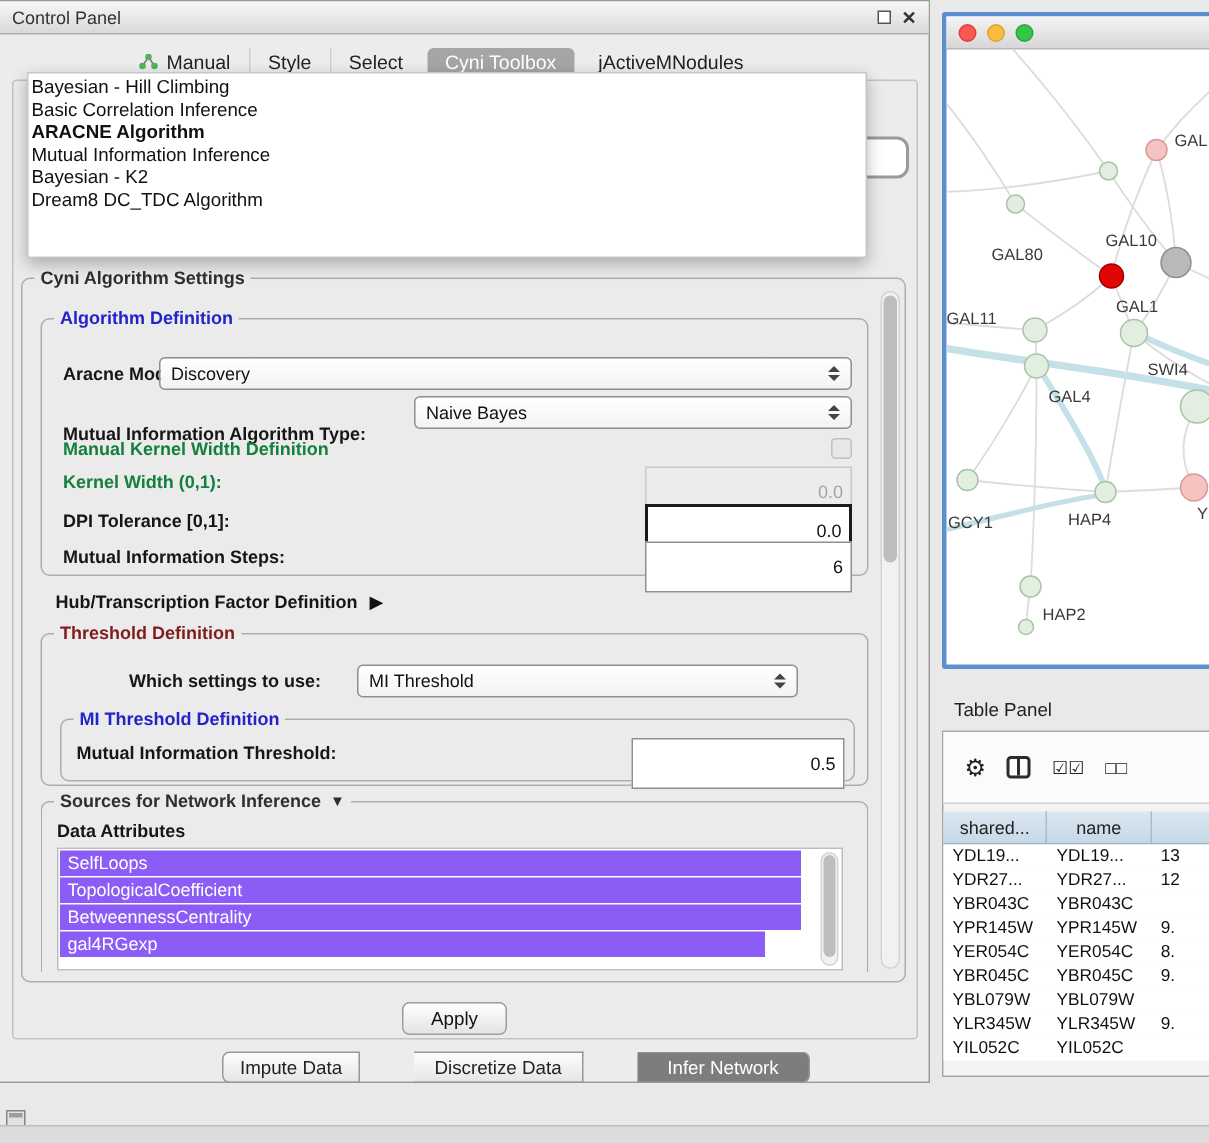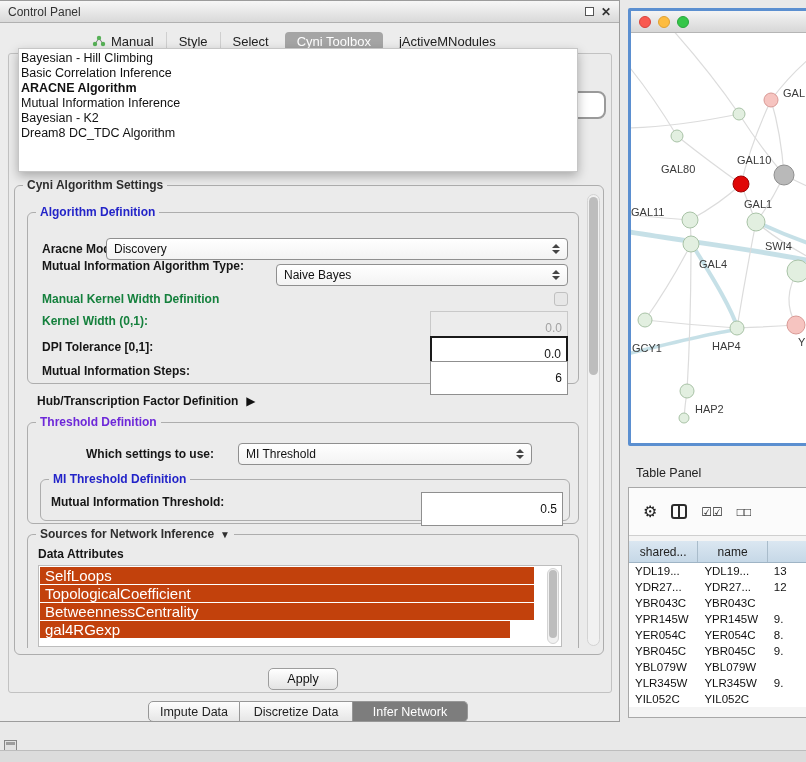--- a/index.html
+++ b/index.html
@@ -31,21 +31,21 @@
   .tab.active + .tab { border-left:none; }
 
   .content-frame { left:8px; top:52px; width:604px; height:640px;
                    border:1px solid #c2c2c2; border-radius:3px; background:#ebebeb; }
 
   
   .groupbox { border:1px solid #adadad; border-radius:6px; }
   .gtitle { position:absolute; top:-8px; left:8px; background:#ebebeb; padding:0 4px;
             font-size:12px; font-weight:bold; color:#2f2f2f; white-space:nowrap; }
   .gtitle.blue  { color:#2324c8; }
-  .gtitle.green { color:#6d28d9; }
+  .gtitle.green { color:#7f1d1d; }
 
   .lbl  { font-size:12px; font-weight:bold; color:#161616; white-space:nowrap; }
   .lbl.dis { color:#15803d; }
 
   .combo { background:linear-gradient(#ffffff,#f3f3f3); border:1px solid #8f8f8f; border-radius:4px;
            height:22px; display:flex; align-items:center; font-size:12px; color:#111; padding:0 7px; }
   .stepper { margin-left:auto; display:flex; flex-direction:column; gap:2px; }
   .stepper i { display:block; width:0; height:0; border-left:4px solid transparent; border-right:4px solid transparent; }
   .stepper .up { border-bottom:4px solid #444; }
   .stepper .dn { border-top:4px solid #444; }
@@ -64,21 +64,21 @@
   
   .popup { left:18px; top:47px; width:560px; height:124px; background:#fff;
            border:1px solid #c6c6c6; box-shadow:0 4px 10px rgba(0,0,0,.28); z-index:50;
            font-size:12.5px; color:#111; padding-top:2px; }
   .popup .ph { text-align:center; color:#b2b2b2; height:16px; line-height:16px; }
   .popup .it { height:15px; line-height:15px; padding-left:2px; }
   .popup .it.sel { font-weight:bold; }
 
   
   .attr-list { background:#fff; border:1px solid #bdbdbd; overflow:hidden; }
-  .attr-row { height:17px; line-height:17px; background:#c2410c; color:#fff; font-size:15px;
+  .attr-row { height:17px; line-height:17px; background:#8b5cf6; color:#fff; font-size:12px;
               padding-left:5px; margin:1px 1px 0 1px; }
 
   
   .btn { background:linear-gradient(#ffffff,#e4e4e4); border:1px solid #9d9d9d; border-radius:5px;
          font-size:12.5px; color:#111; display:flex; align-items:center; justify-content:center; }
   .seg { height:21px; border:1px solid #979797; border-left:none; font-size:12.5px; color:#222;
          display:flex; align-items:center; justify-content:center;
          background:linear-gradient(#fdfdfd,#e6e6e6); }
   .seg.first { border-left:1px solid #979797; border-radius:5px 0 0 5px; }
   .seg.last  { border-radius:0 5px 5px 0; }
@@ -176,21 +176,21 @@
 
         <div class="abs lbl" style="left:14px; top:29px;">Aracne Mode:</div>
         <div class="abs combo" style="left:78px; top:25px; width:462px;">
           <span>Discovery</span>
           <span class="stepper">
               <i class="up"></i>
               <i class="dn"></i>
             </span>
         </div>
 
-        <div class="abs lbl" style="left:14px; top:46px;">Mutual Information Algorithm Type:</div>
+        <div class="abs lbl" style="left:14px; top:69px;">Mutual Information Algorithm Type:</div>
         <div class="abs combo" style="left:248px; top:51px; width:292px;">
           <span>Naive Bayes</span>
           <span class="stepper">
               <i class="up"></i>
               <i class="dn"></i>
             </span>
         </div>
 
         <div class="abs lbl dis" style="left:14px; top:79px;">Manual Kernel Width Definition</div>
         <div class="abs chk" style="left:526px; top:79px;"></div>
@@ -246,21 +246,21 @@
             <div class="sb-thumb" style="top:1px; height:68px;"></div>
           </div>
         </div>
       </div>
     </div>
 
     <div class="abs btn" style="left:268px; top:667px; width:70px; height:22px;">
       <span>Apply</span>
     </div>
 
-    <div class="abs" style="left:148px; top:700px; display:flex;">
+    <div class="abs" style="left:148px; top:700px; display:flex;gap:36px;">
       <div class="seg first" style="width:92px;">
         <span>Impute Data</span>
       </div>
       <div class="seg" style="width:113px;">
         <span>Discretize Data</span>
       </div>
       <div class="seg last dark" style="width:115px;">
         <span>Infer Network</span>
       </div>
     </div>

